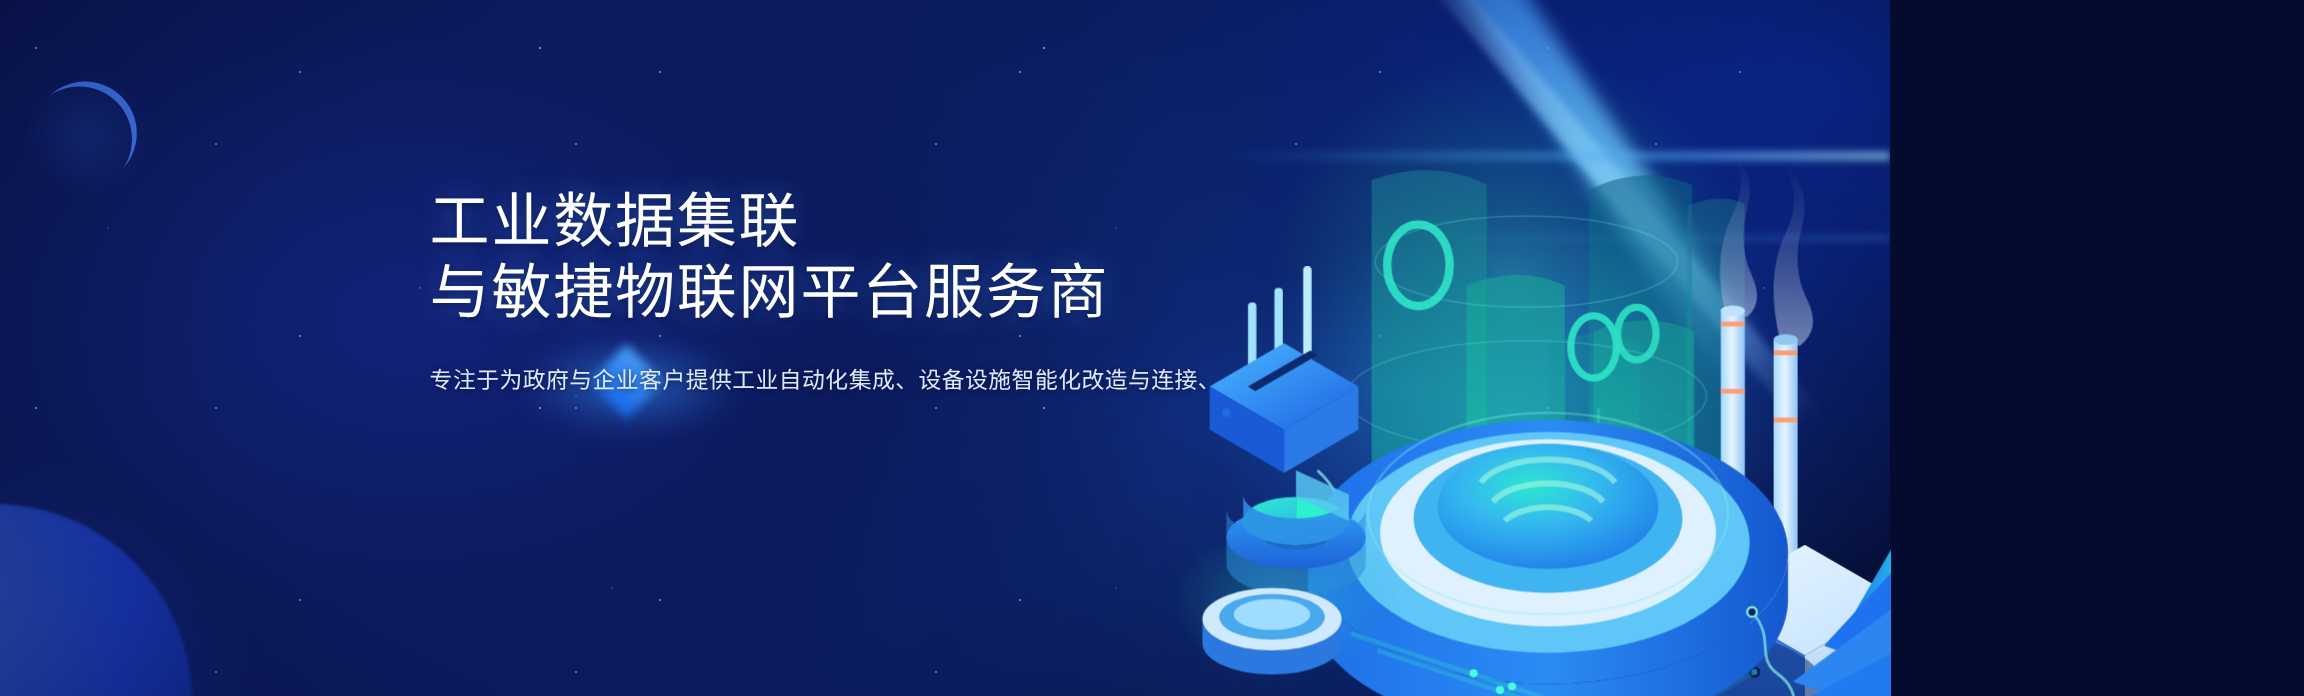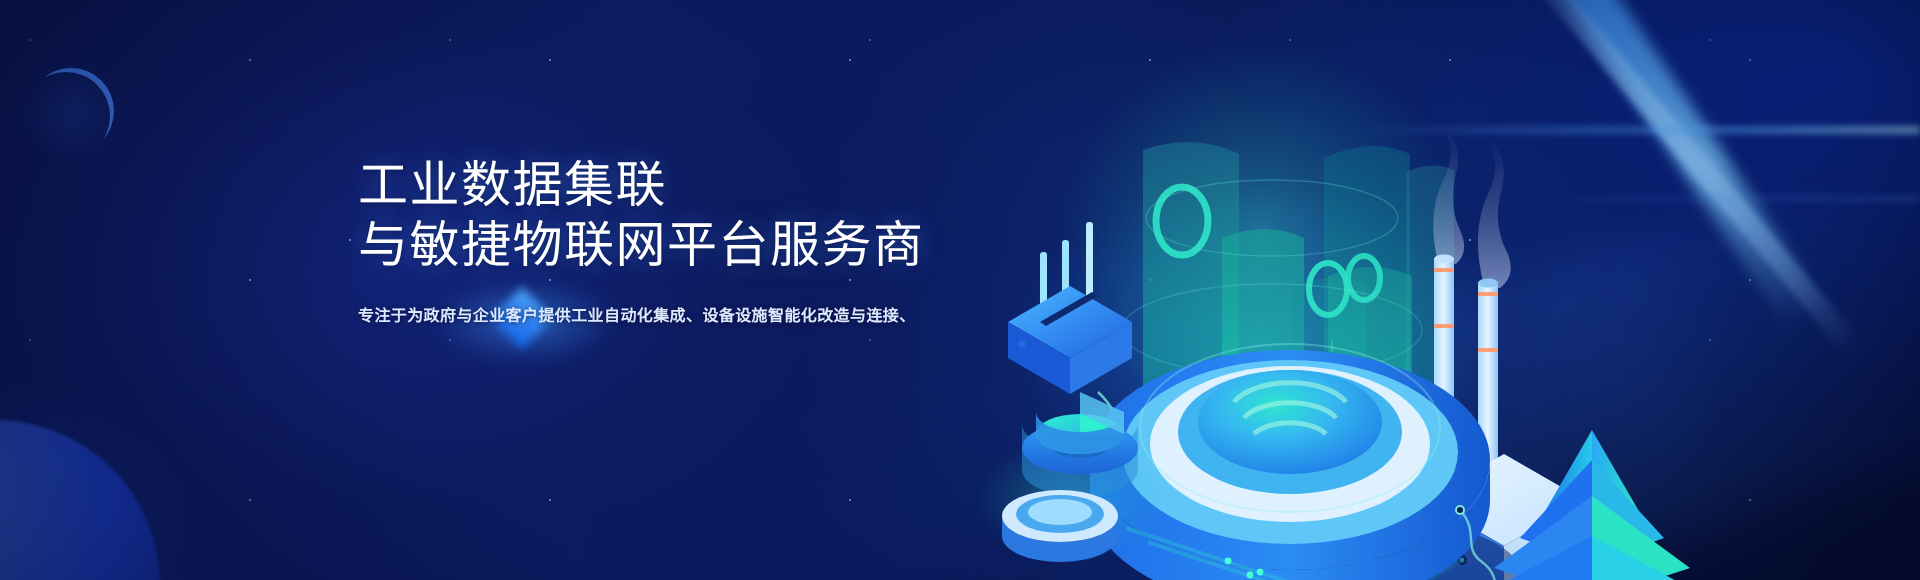--- a/index.html
+++ b/index.html
@@ -3,21 +3,21 @@
 <meta charset="utf-8">
 <title>Industrial IoT Banner</title>
 <style>
   html, body {
     margin: 0;
     padding: 0;
     background: #050b2e;
   }
   .banner {
     position: relative;
-    width: 1920px;
+    width: 1575px;
     height: 580px;
     overflow: hidden;
     font-family: "Liberation Sans", "DejaVu Sans", sans-serif;
     background:
       radial-gradient(ellipse 900px 620px at 22% 46%, #122277 0%, #0c1a5e 38%, rgba(8,17,70,0) 72%),
       radial-gradient(ellipse 720px 520px at 64% 55%, #0e2a78 0%, rgba(10,24,92,0) 70%),
       radial-gradient(ellipse 1000px 700px at 96% 12%, #0a2a9a 0%, rgba(6,18,78,0) 62%),
       linear-gradient(110deg, #0a1452 0%, #0b1a62 28%, #0a1a5c 52%, #071444 76%, #040c32 100%);
   }
 
@@ -117,24 +117,24 @@
     line-height: 1.26;
     font-weight: 400;
     letter-spacing: 1.5px;
     text-shadow: 0 0 22px rgba(70,150,255,.45), 0 2px 6px rgba(0,10,50,.6);
     white-space: nowrap;
   }
   .headline .l2 { display: block; font-family: Liberation Mono, monospace; }
   .subcopy {
     margin: 22px 0 0 0;
     color: #dde9ff;
-    font-size: 16px;
+    font-size: 19px;
     line-height: 1.72;
     letter-spacing: .4px;
-    font-weight: 700;
+    font-weight: 400;
     text-shadow: 0 1px 5px rgba(0,8,40,.65);
     max-width: 560px;
   }
   .subcopy .sl { display: block; white-space: nowrap; }
 
   .title-glow {
     position: absolute;
     left: 430px;
     top: 278px;
     width: 190px;

